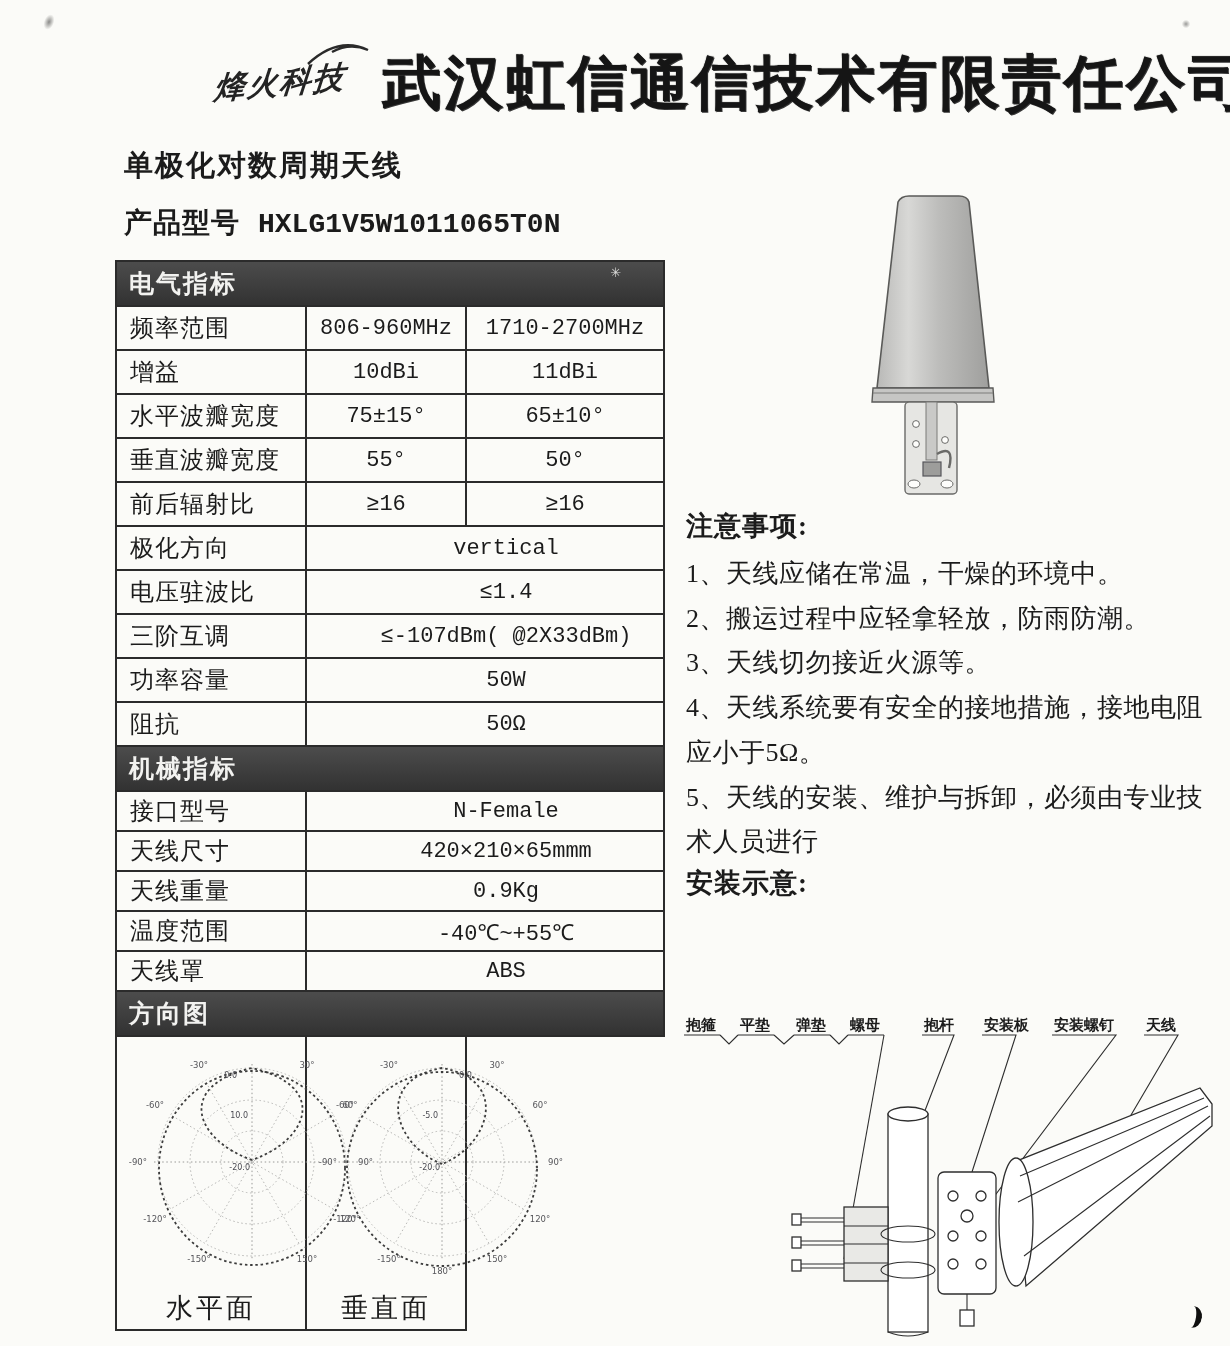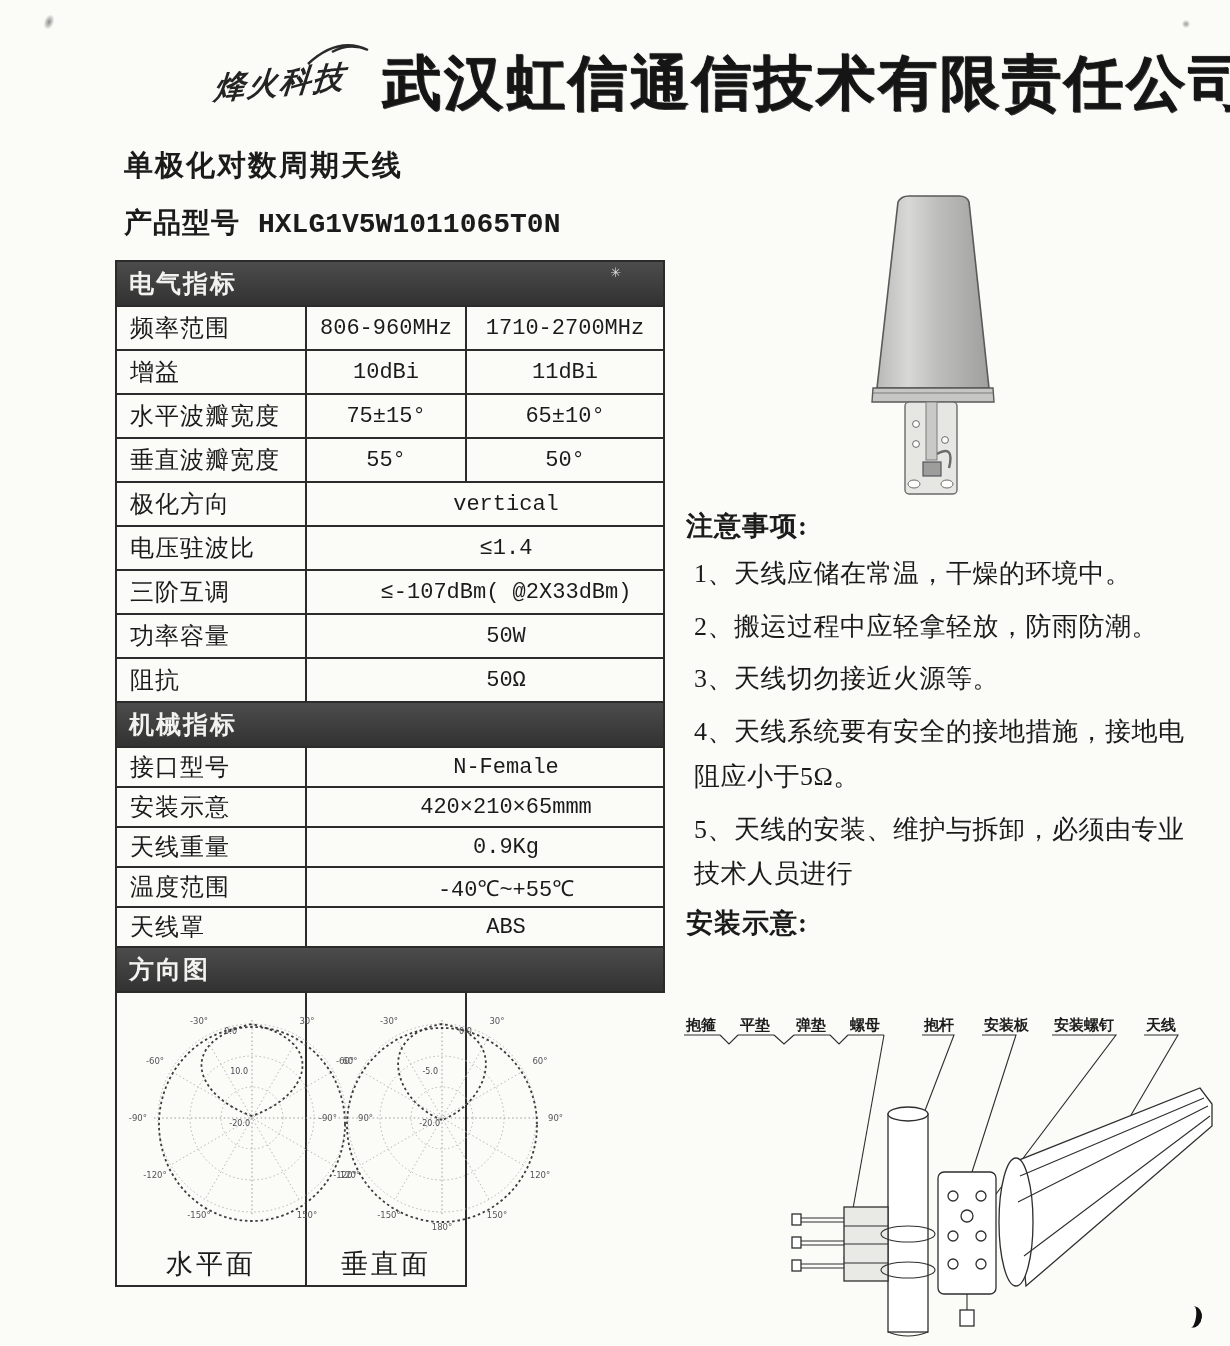--- a/index.html
+++ b/index.html
@@ -38,21 +38,21 @@
   .polar .grid{stroke:#b8b8b6;stroke-width:1;stroke-dasharray:1.5,2.6;fill:none;}
   .polar .axis{stroke:#9a9a98;stroke-width:1;stroke-dasharray:1.5,2.6;}
   .polar .curve{stroke:#3c3c3c;stroke-width:1.8;stroke-dasharray:2.5,2.8;fill:none;}
   .polar text{font-family:"DejaVu Sans",sans-serif;font-size:8.5px;fill:#55555a;}
   .polar text.rad{fill:#4a4a52;font-size:8px;}
 
   
   .antenna-fig{position:absolute;left:843px;top:192px;}
   .notes{position:absolute;left:686px;top:508px;width:532px;}
   .notes-h,.install-h{font-size:27px;font-weight:bold;letter-spacing:1px;margin:0 0 8px 0;}
-  .note-item{font-size:26px;line-height:1.72;letter-spacing:0.5px;margin:8px;}
+  .note-item{font-size:26px;line-height:1.72;letter-spacing:0.5px;margin:0;}
   .install-h{}
 
   
   .install-fig{position:absolute;left:676px;top:1014px;}
   .install-fig text{font-family:"Liberation Serif",serif;font-size:15px;font-weight:bold;fill:#1c1c1c;}
   .install-fig .ln{stroke:#2e2e2e;stroke-width:1.1;fill:none;}
   .install-fig .pt{stroke:#2e2e2e;stroke-width:1.3;fill:#ffffff;}
   .install-fig .shade{fill:#e9e9e6;}
 
   
@@ -113,20 +113,25 @@
       <td class="lbl">水平波瓣宽度</td>
       <td class="val">75±15°</td>
       <td class="val">65±10°</td>
     </tr>
     <tr>
       <td class="lbl">垂直波瓣宽度</td>
       <td class="val">55°</td>
       <td class="val">50°</td>
     </tr>
     <tr>
+      <td class="lbl">前后辐射比</td>
+      <td class="val">≥16</td>
+      <td class="val">≥16</td>
+    </tr>
+    <tr>
       <td class="lbl">极化方向</td>
       <td class="val left" colspan="2">vertical</td>
     </tr>
     <tr>
       <td class="lbl">电压驻波比</td>
       <td class="val left" colspan="2">≤1.4</td>
     </tr>
     <tr>
       <td class="lbl">三阶互调</td>
       <td class="val left" colspan="2">≤-107dBm( @2X33dBm)</td>
@@ -142,21 +147,21 @@
     <tr>
       <td class="sec-head" colspan="3">
         <span>机械指标</span>
       </td>
     </tr>
     <tr>
       <td class="lbl m">接口型号</td>
       <td class="val left" colspan="2">N-Female</td>
     </tr>
     <tr>
-      <td class="lbl m">安装示意</td>
+      <td class="lbl m">天线尺寸</td>
       <td class="val left" colspan="2">420×210×65mmm</td>
     </tr>
     <tr>
       <td class="lbl m">天线重量</td>
       <td class="val left" colspan="2">0.9Kg</td>
     </tr>
     <tr>
       <td class="lbl m">温度范围</td>
       <td class="val left" colspan="2">-40℃~+55℃</td>
     </tr>

